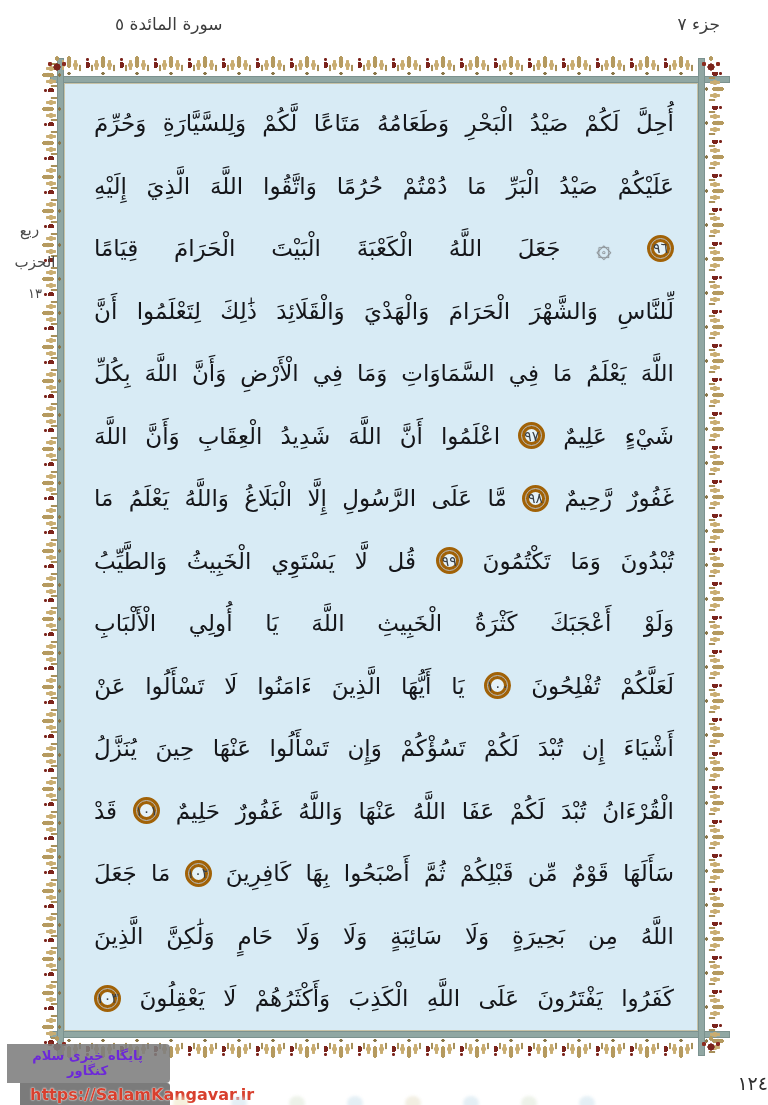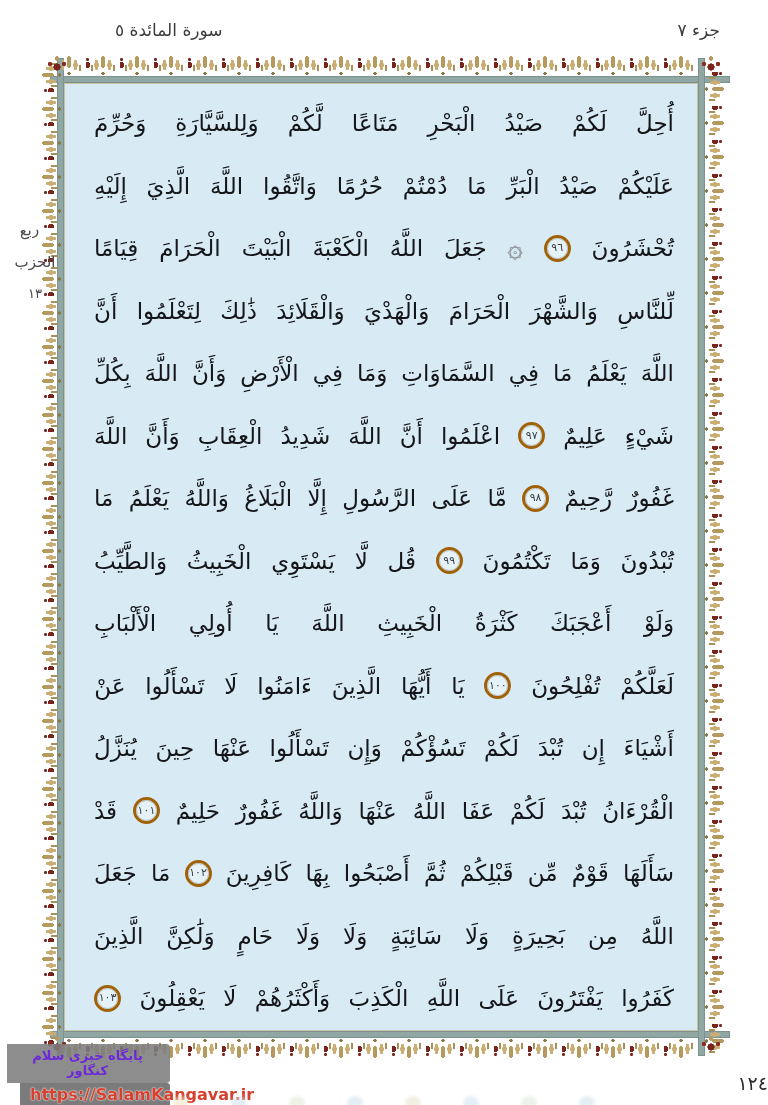--- a/index.html
+++ b/index.html
@@ -1,20 +1,20 @@
 <!DOCTYPE html>
 <html lang="ar" dir="rtl"><head>
 <meta charset="utf-8">
 <style>
   * { margin:0; padding:0; box-sizing:border-box; }
   body { background:#ffffff; font-family:"DejaVu Sans", sans-serif; }
   .canvas{ position:relative; width:768px; height:1105px; background:#ffffff; overflow:hidden; margin:0 auto; direction:rtl; }
 
   
-  .hdr{ position:absolute; top:20px; font-size:17px; color:#3c3c3c; letter-spacing:0; white-space:nowrap; }
+  .hdr{ position:absolute; top:14px; font-size:17px; color:#3c3c3c; letter-spacing:0; white-space:nowrap; }
   .hdr.juz{ right:48px; }
   .hdr.surah{ left:115px; }
 
   
   .band{ position:absolute; background:#90a7a3; box-shadow:0 0 0 1px rgba(90,110,105,.35) inset; }
   .band.h{ left:50px; width:680px; height:7px; }
   .band.h.top{ top:76px; }
   .band.h.bottom{ top:1031px; }
   .band.v{ top:58px; height:998px; width:7px; }
   .band.v.left{ left:57px; }
@@ -57,22 +57,22 @@
   .margin-note{ position:absolute; left:4px; top:214px; width:62px; color:#4a4a4a; font-size:15px; line-height:32px; text-align:center; }
   .margin-note .l1{ padding-left:0; text-align:center; transform:translateX(-6px) rotate(-8deg); }
   .margin-note .l3{ font-size:13px; }
 
   
   .text-area{ position:absolute; left:94px; top:92px; width:580px; height:940px; direction:rtl; }
   .qline{ height:62.5px; line-height:62.5px; font-size:23px; color:#15161a; white-space:nowrap;
           display:flex; justify-content:space-between; align-items:center; overflow:visible; }
   .qline .w{ display:inline-block; }
   .ayah-badge{ display:inline-flex; justify-content:center; align-items:center;
-      width:27px; height:27px; border:3px solid #a16207; outline:1px solid #b9bec2; outline-offset:-4px;
-      border-radius:50%; font-size:11px; color:#3a3f44; background:rgba(255,255,255,.35); flex:0 0 27px; }
+      width:27px; height:27px; border:7px solid #a16207; outline:1px solid #b9bec2; outline-offset:-4px;
+      border-radius:50%; font-size:14px; color:#3a3f44; background:rgba(255,255,255,.35); flex:0 0 27px; }
   .hizb-star{ font-size:26px; color:#8f9498; line-height:27px; text-shadow:0 0 1px #6f7478; }
 
   
   .wm{ position:absolute; left:0; top:1014px; width:170px; direction:rtl; }
   .wm .t{ background:rgba(125,125,125,.88); color:#6d28d9; font-weight:bold; font-size:13px;
           padding:4px 10px 5px 8px; border-radius:0 4px 4px 0; width:163px; text-align:center;margin-top:30px; }
   .wm .u{ background:rgba(100,100,100,.85); color:#d8402e; font-weight:bold; font-size:16px; direction:ltr;
           padding:2px 8px 17px 10px; border-radius:0 3px 3px 0; width:150px; text-align:center;
           text-shadow:0 0 2px #ffffff, 0 0 1px #ffffff; }
 
@@ -213,39 +213,39 @@
     <div class="l2">الحزب</div>
     <div class="l3">١٣</div>
   </div>
 
   <div class="text-area" id="text-area">
       <div class="qline">
         <span class="w">أُحِلَّ</span>
         <span class="w">لَكُمْ</span>
         <span class="w">صَيْدُ</span>
         <span class="w">الْبَحْرِ</span>
+        <span class="w">وَطَعَامُهُ</span>
         <span class="w">مَتَاعًا</span>
         <span class="w">لَّكُمْ</span>
         <span class="w">وَلِلسَّيَّارَةِ</span>
         <span class="w">وَحُرِّمَ</span>
       </div>
       <div class="qline">
         <span class="w">عَلَيْكُمْ</span>
         <span class="w">صَيْدُ</span>
         <span class="w">الْبَرِّ</span>
         <span class="w">مَا</span>
         <span class="w">دُمْتُمْ</span>
         <span class="w">حُرُمًا</span>
         <span class="w">وَاتَّقُوا</span>
         <span class="w">اللَّهَ</span>
         <span class="w">الَّذِيَ</span>
         <span class="w">إِلَيْهِ</span>
       </div>
       <div class="qline">
-        <span class="w">تُحْشَرُونَ</span>
         <span class="ayah-badge">٩٦</span>
         <span class="hizb-star">۞</span>
         <span class="w">جَعَلَ</span>
         <span class="w">اللَّهُ</span>
         <span class="w">الْكَعْبَةَ</span>
         <span class="w">الْبَيْتَ</span>
         <span class="w">الْحَرَامَ</span>
         <span class="w">قِيَامًا</span>
       </div>
       <div class="qline">

